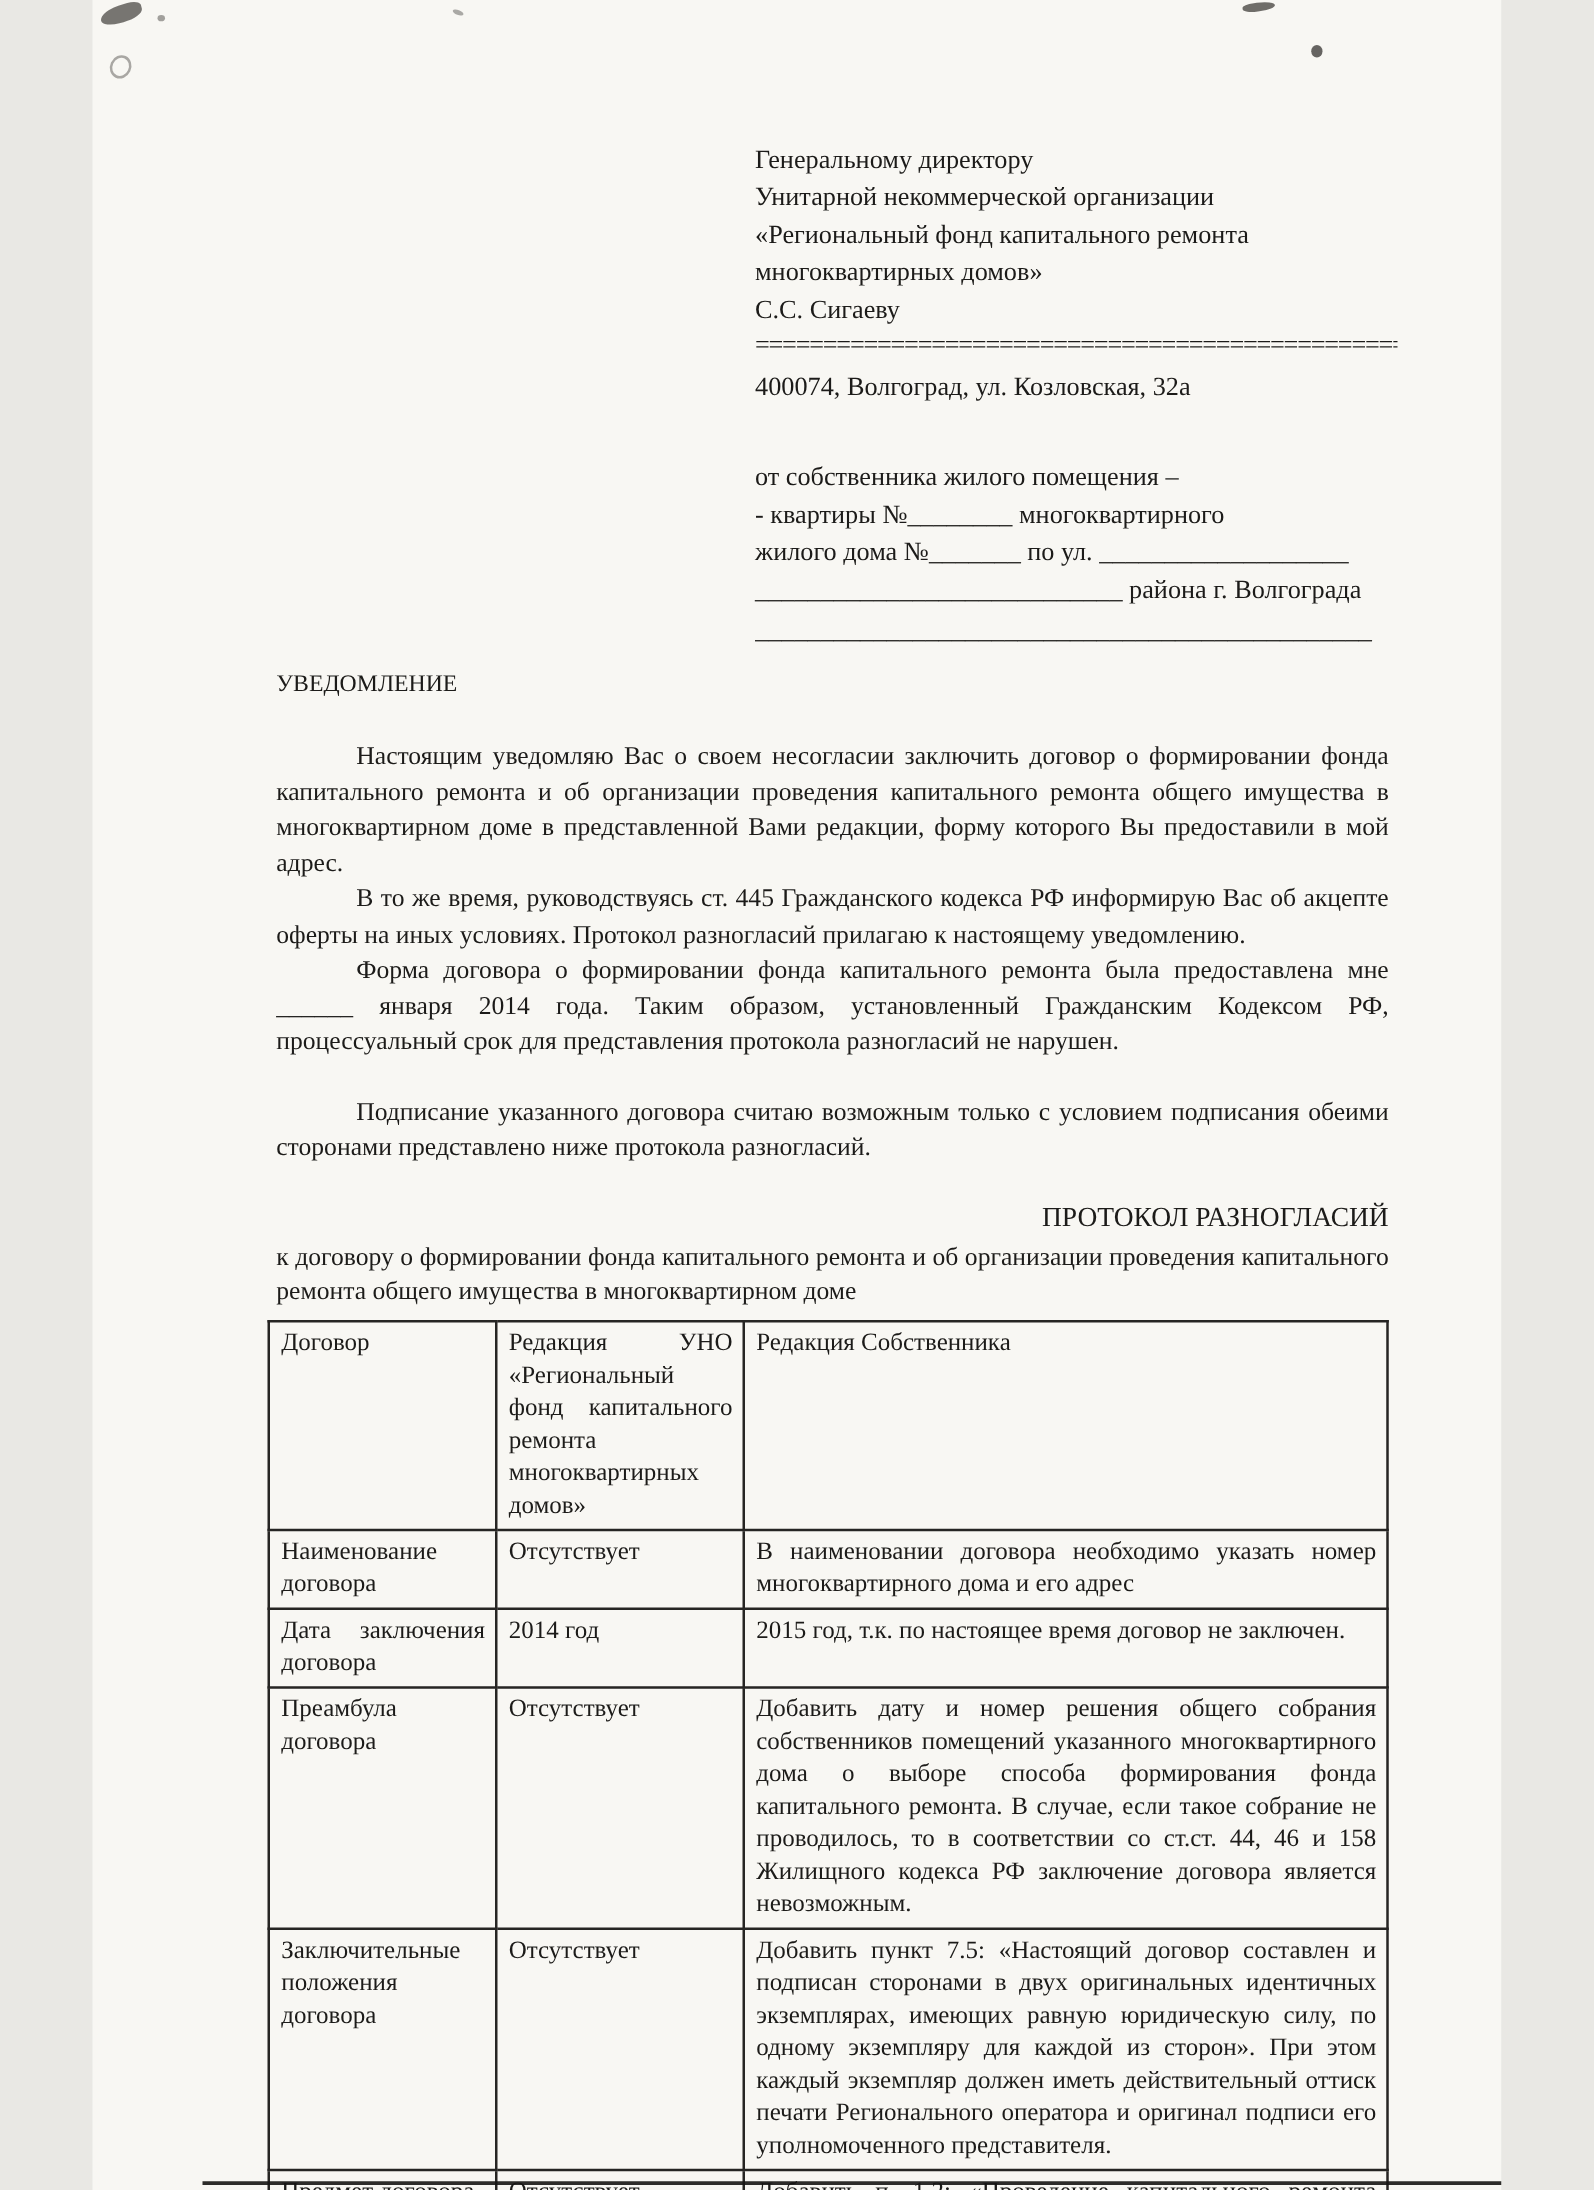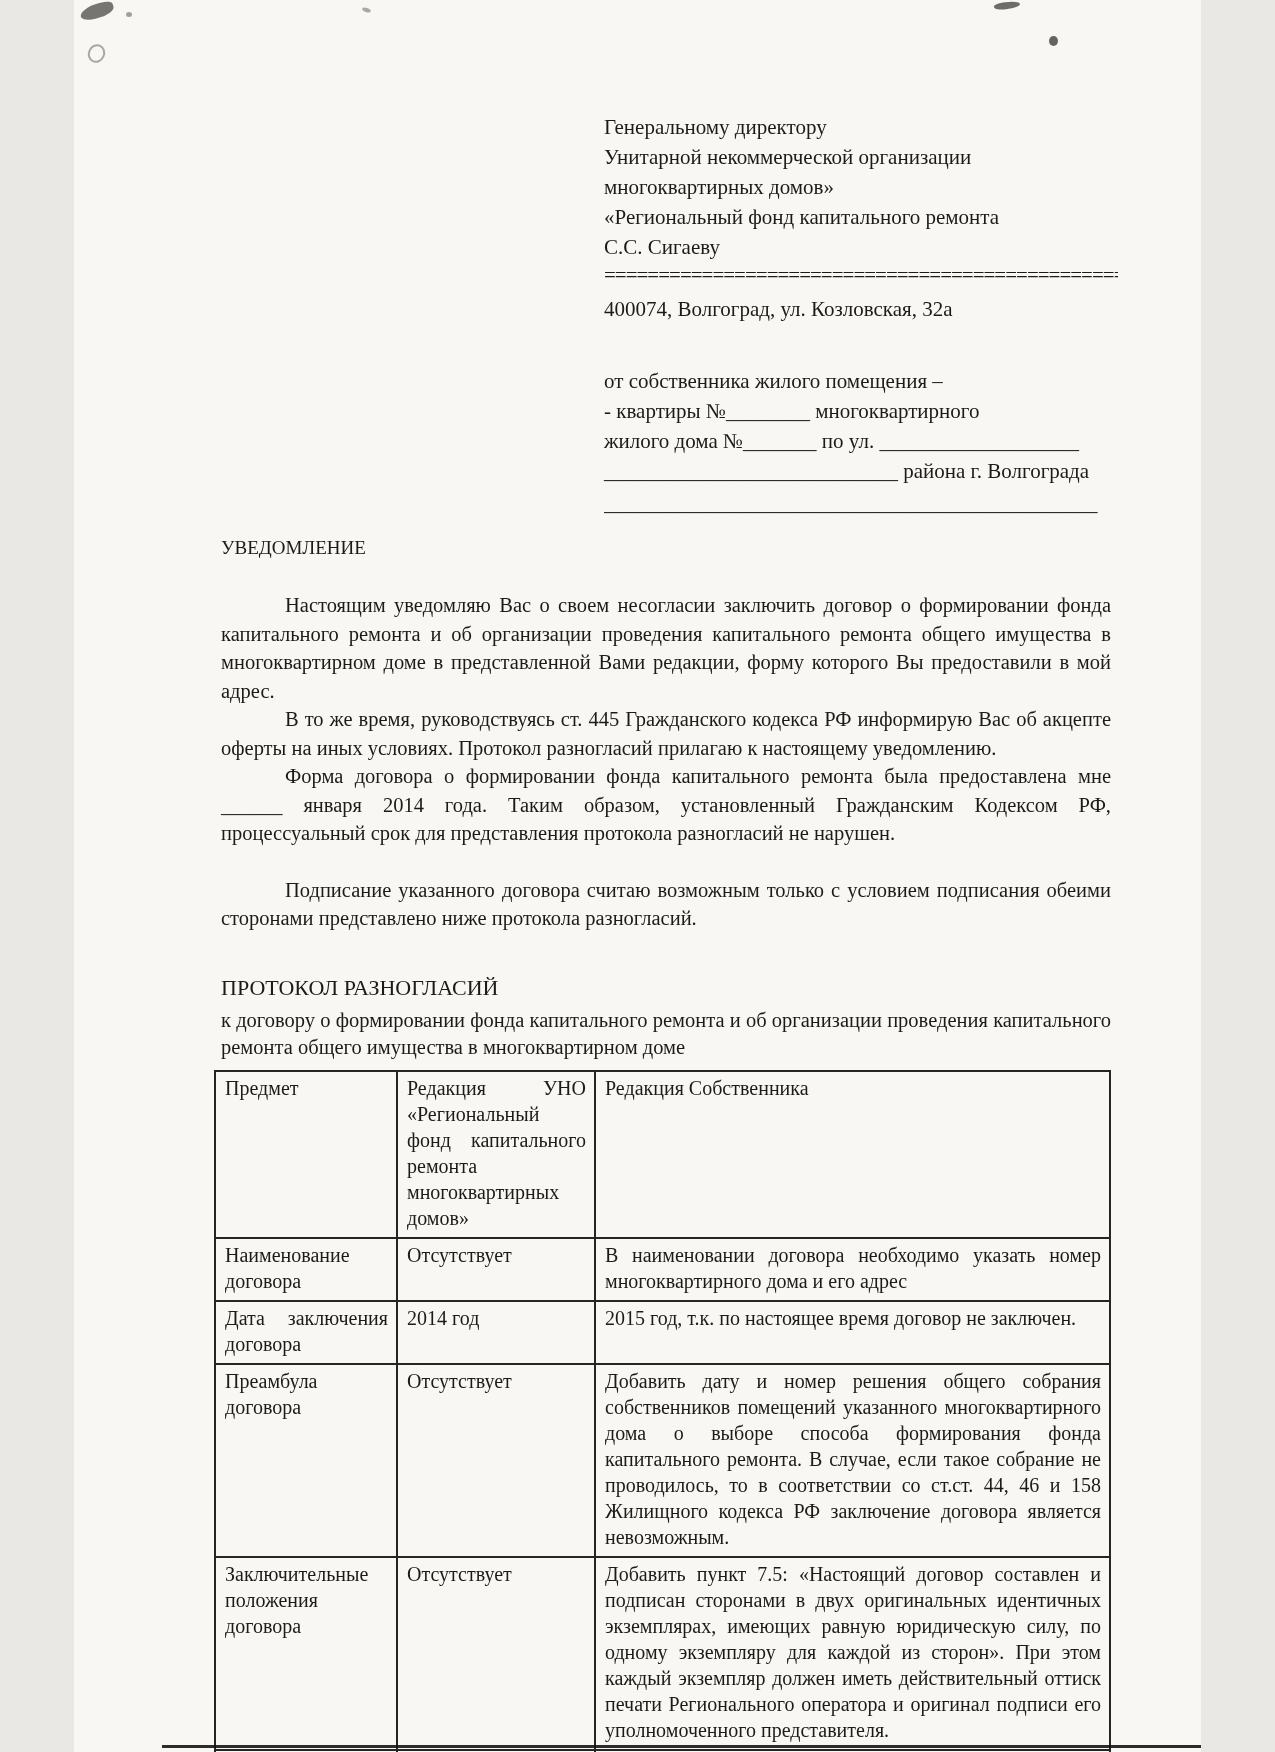--- a/index.html
+++ b/index.html
@@ -27,21 +27,21 @@
   .bottom-underline{white-space:nowrap;overflow:hidden;width:100%;line-height:34px;}
   
   .main{
     position:absolute;left:147px;top:533px;width:890px;
     font-size:20.5px;line-height:28.5px;
   }
   .notice-title{font-size:19px;line-height:30px;}
   .main p{margin:0;text-indent:64px;text-align:justify;}
   .p-first{margin-top:28px !important;}
   .p-gap{margin-top:28px !important;}
-  .protocol-title{margin-top:40px;text-align:left;font-size:22px;line-height:30px;}
+  .protocol-title{margin-top:26px;text-align:right;font-size:22px;line-height:30px;}
   .protocol-subtitle{margin-top:4px;text-align:justify;line-height:27.5px;}
   
   table.protocol{
     border-collapse:collapse;table-layout:fixed;
     width:895px;margin-top:8px;margin-left:-7px;
     font-size:20px;line-height:26px;
   }
   table.protocol col.c1{width:182px;}
   table.protocol col.c2{width:198px;}
   table.protocol col.c3{width:515px;}
@@ -72,22 +72,22 @@
   <div class="speck sp1"></div>
   <div class="speck sp2"></div>
   <div class="speck sp3"></div>
   <div class="speck sp4"></div>
   <div class="speck sp5"></div>
   <div class="speck sp6"></div>
 
   <div class="recipient">
     <div class="line">Генеральному директору</div>
     <div class="line">Унитарной некоммерческой организации</div>
+    <div class="line">«Региональный фонд капитального ремонта</div>
     <div class="line">многоквартирных домов»</div>
-    <div class="line">«Региональный фонд капитального ремонта</div>
     <div class="line">С.С. Сигаеву</div>
     <div class="double-rule">==================================================</div>
     <div class="addr">400074, Волгоград, ул. Козловская, 32а</div>
     <div class="from-block">
       <div class="line">от собственника жилого помещения –</div>
       <div class="line">- квартиры №________ многоквартирного</div>
       <div class="line">жилого дома №_______ по ул. ___________________</div>
       <div class="line">____________________________ района г. Волгограда</div>
       <div class="bottom-underline">_______________________________________________</div>
     </div>
@@ -105,21 +105,21 @@
     <div class="protocol-subtitle">к договору о формировании фонда капитального ремонта и об организации проведения капитального ремонта общего имущества в многоквартирном доме</div>
 
     <table class="protocol">
       <colgroup>
           <col class="c1">
           <col class="c2">
           <col class="c3">
         </colgroup>
       <tbody>
         <tr>
-          <td>Предмет</td>
+          <td>Договор</td>
           <td class="just">Редакция УНО «Региональный фонд капитального ремонта многоквартирных домов»</td>
           <td>Редакция Собственника</td>
         </tr>
         <tr>
           <td class="just">Наименование договора</td>
           <td>Отсутствует</td>
           <td class="just">В наименовании договора необходимо указать номер многоквартирного дома и его адрес</td>
         </tr>
         <tr>
           <td class="just">Дата заключения договора</td>

